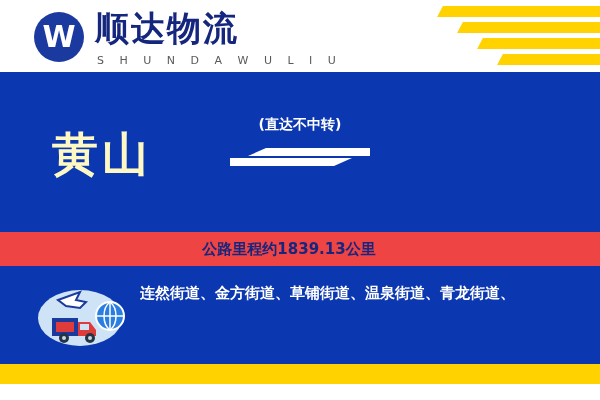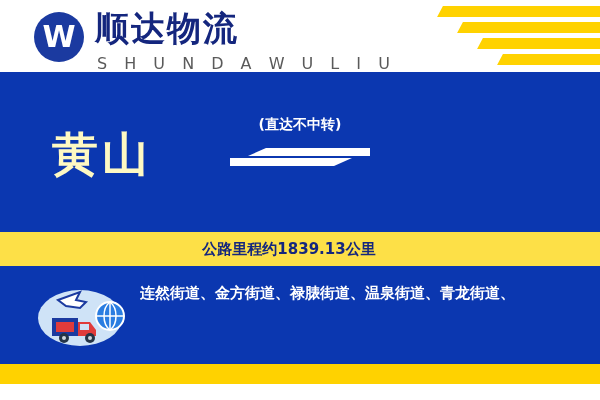--- a/index.html
+++ b/index.html
@@ -4,21 +4,21 @@
 <style>
   html,body{margin:0;padding:0;}
   body{width:600px;height:400px;overflow:hidden;background:#ffffff;font-family:"Liberation Sans","DejaVu Sans",sans-serif;}
   #poster{position:relative;width:600px;height:400px;background:#ffffff;overflow:hidden;}
 
   
   .header{position:absolute;left:0;top:0;width:600px;height:72px;background:#ffffff;}
   .logo-mark{position:absolute;left:34px;top:12px;width:50px;height:50px;border-radius:50%;background:#1b3aa0;}
   .logo-mark .w{position:absolute;left:0;top:0;width:50px;height:50px;color:#ffffff;font-size:30px;font-weight:bold;line-height:50px;text-align:center;font-family:"DejaVu Sans",sans-serif;}
   .brand{position:absolute;left:95px;top:6px;font-size:34px;font-weight:bold;color:#14267e;letter-spacing:2px;font-family:"DejaVu Sans","Liberation Sans",sans-serif;}
-  .brand-sub{position:absolute;left:97px;top:54px;font-size:16px;color:#5a5a5a;letter-spacing:6px;font-family:"DejaVu Sans",sans-serif;}
+  .brand-sub{position:absolute;left:97px;top:54px;font-size:11px;color:#5a5a5a;letter-spacing:6px;font-family:"DejaVu Sans",sans-serif;}
 
   .stripes{position:absolute;right:0;top:0;width:240px;height:72px;overflow:hidden;}
   .stripe{position:absolute;height:11px;background:#ffd200;transform:skewX(-28deg);}
   .s1{top:6px;right:-10px;width:170px;}
   .s2{top:22px;right:-10px;width:150px;}
   .s3{top:38px;right:-10px;width:130px;}
   .s4{top:54px;right:-10px;width:110px;}
 
   
   .body-blue{position:absolute;left:0;top:72px;width:600px;height:292px;background:#0b37b0;}
@@ -27,21 +27,21 @@
   .city{position:absolute;top:32px;font-size:46px;font-weight:bold;color:#fef9c3;font-family:"DejaVu Sans","Liberation Sans",sans-serif;letter-spacing:4px;}
   .city-from{left:52px;}
   .city-to{right:52px;}
 
   .direct-note{position:absolute;left:0;top:24px;width:600px;text-align:center;font-size:14px;font-weight:bold;color:#ffffff;font-family:"DejaVu Sans","Liberation Sans",sans-serif;}
   .arrows{position:absolute;left:230px;top:52px;width:140px;height:34px;}
   .arrow-svg{display:block;}
   .round-note{position:absolute;left:0;top:92px;width:600px;text-align:center;font-size:15px;font-weight:bold;color:#ffd200;font-family:"DejaVu Sans","Liberation Sans",sans-serif;letter-spacing:1px;}
 
   
-  .yellow-bar{position:absolute;left:0;top:160px;width:600px;height:34px;background:#fde047;display:flex;align-items:center;justify-content:center;}
+  .yellow-bar{position:absolute;left:0;top:160px;width:600px;height:34px;background:#ef4444;display:flex;align-items:center;justify-content:center;}
   .yellow-bar span{font-size:15px;font-weight:bold;color:#14267e;font-family:"DejaVu Sans","Liberation Sans",sans-serif;}
   .gap{display:inline-block;width:22px;}
 
   
   .streets{position:absolute;left:0;top:200px;width:600px;height:92px;}
   .icon-box{position:absolute;left:36px;top:6px;width:96px;height:74px;}
   .streets-text{position:absolute;left:140px;top:8px;width:430px;color:#ffffff;font-size:15px;font-weight:bold;line-height:27px;font-family:"DejaVu Sans","Liberation Sans",sans-serif;text-align:left;}
 
   
   .bottom-strip{position:absolute;left:0;top:364px;width:600px;height:20px;background:#ffd200;}
@@ -108,20 +108,20 @@
           </g>
 
           <g>
             <circle cx="74" cy="38" r="14" fill="#2a7de1" stroke="#ffffff" stroke-width="2"></circle>
             <path d="M60 38 H88 M74 24 V52" stroke="#ffffff" stroke-width="1.5" fill="none"></path>
             <path d="M74 24 C66 30 66 46 74 52 C82 46 82 30 74 24 Z" stroke="#ffffff" stroke-width="1.5" fill="none"></path>
           </g>
         </svg>
       </div>
       <div class="streets-text">
-        <div>连然街道、金方街道、禄脿街道、温泉街道、青龙街道、</div>
+        <div>连然街道、金方街道、草铺街道、温泉街道、青龙街道、</div>
       </div>
     </div>
   </div>
 
   <div class="bottom-strip"></div>
   <div class="bottom-white"></div>
 </div>
 
 </body></html>

